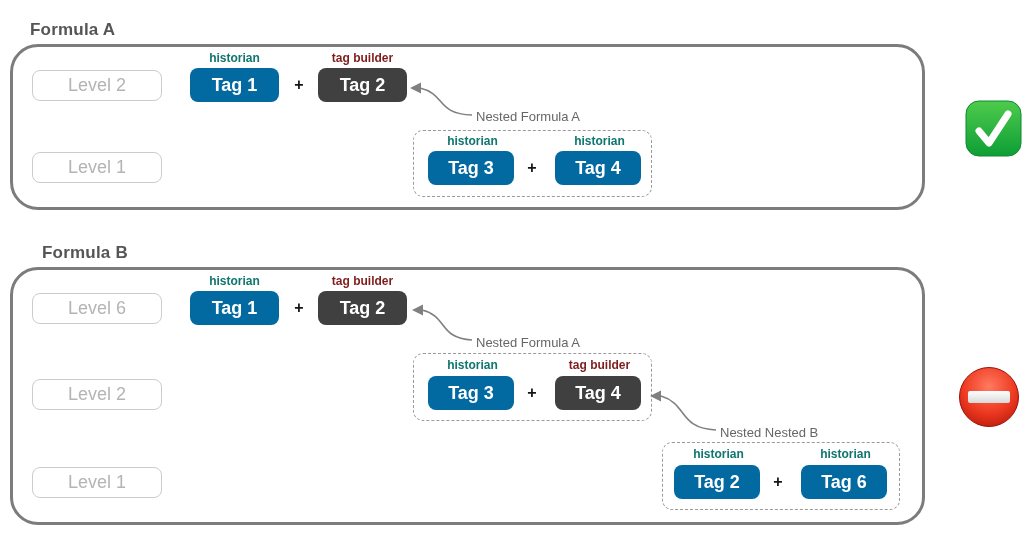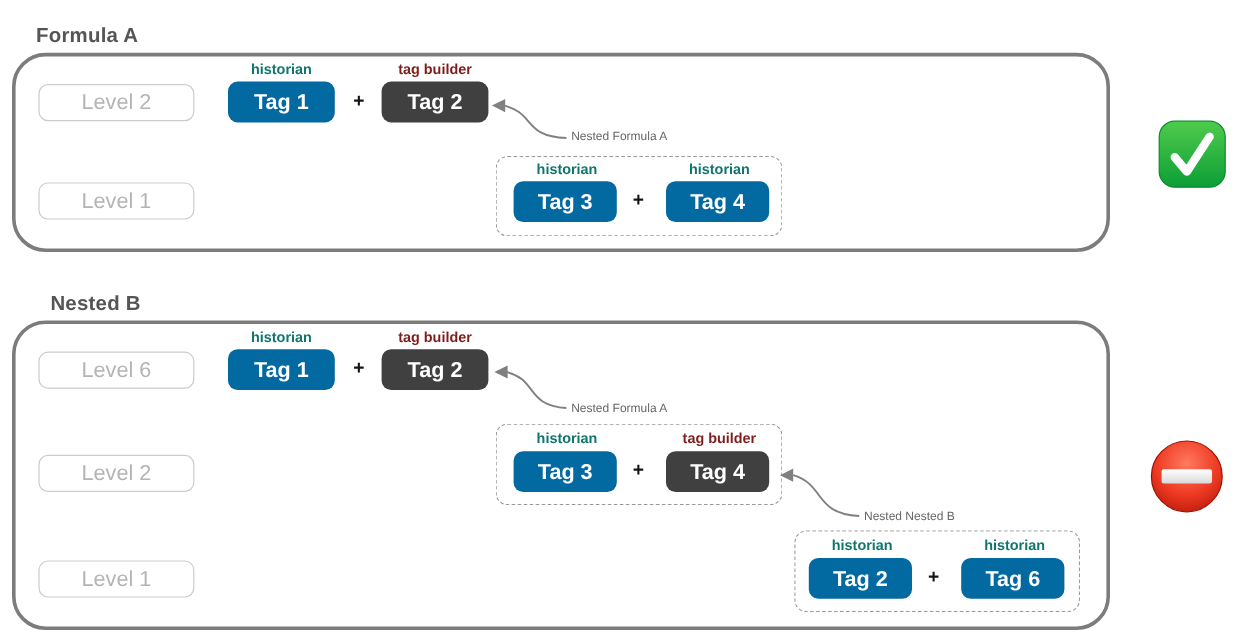--- a/index.html
+++ b/index.html
@@ -18,21 +18,21 @@
   .tag {
     width:89px; height:34px; border-radius:8px; color:#ffffff;
     font-size:18px; font-weight:bold; text-align:center; line-height:34px;
   }
   .tag.purple { background:#0369a1; }
   .tag.cyan   { background:#404040; }
   .type-label { width:89px; font-size:12px; font-weight:bold; text-align:center; }
   .type-label.purple { color:#0f766e; }
   .type-label.cyan   { color:#7f1d1d;text-align:center; }
   .plus { width:24px; font-size:16px; font-weight:bold; color:#141414; text-align:center; line-height:34px; }
-  .annotation { font-size:10px; color:#666666; white-space:nowrap; }
+  .annotation { font-size:13px; color:#666666; white-space:nowrap; }
   .dashed-box { border:1.5px dashed #9a9a9a; border-radius:10px; background:transparent; }
   svg.overlay { position:absolute; left:0; top:0; pointer-events:none; }
 </style>
 </head>
 <body>
 
 <div class="abs section-title" style="left:30px;top:20px">Formula A</div>
 <div class="abs container-box" style="left:10px;top:44px;width:915px;height:166px"></div>
 
 <div class="abs level-box" style="left:32px;top:70px">Level 2</div>
@@ -46,21 +46,21 @@
 
 <div class="abs annotation" style="left:476px;top:109px">Nested Formula A</div>
 
 <div class="abs dashed-box" style="left:413px;top:130px;width:239px;height:67px"></div>
 <div class="abs type-label purple" style="left:428px;top:134px">historian</div>
 <div class="abs tag purple" style="left:428px;top:151px;width:86px">Tag 3</div>
 <div class="abs plus" style="left:520px;top:151px">+</div>
 <div class="abs type-label purple" style="left:555px;top:134px">historian</div>
 <div class="abs tag purple" style="left:555px;top:151px;width:86px">Tag 4</div>
 
-<div class="abs section-title" style="left:42px;top:243px">Nested B</div>
+<div class="abs section-title" style="left:42px;top:243px">Formula B</div>
 <div class="abs container-box" style="left:10px;top:267px;width:915px;height:258px"></div>
 
 <div class="abs level-box" style="left:32px;top:293px">Level 6</div>
 <div class="abs level-box" style="left:32px;top:379px">Level 2</div>
 <div class="abs level-box" style="left:32px;top:467px">Level 1</div>
 
 <div class="abs type-label purple" style="left:190px;top:274px">historian</div>
 <div class="abs tag purple" style="left:190px;top:291px">Tag 1</div>
 <div class="abs plus" style="left:287px;top:291px">+</div>
 <div class="abs type-label cyan" style="left:318px;top:274px">tag builder</div>

